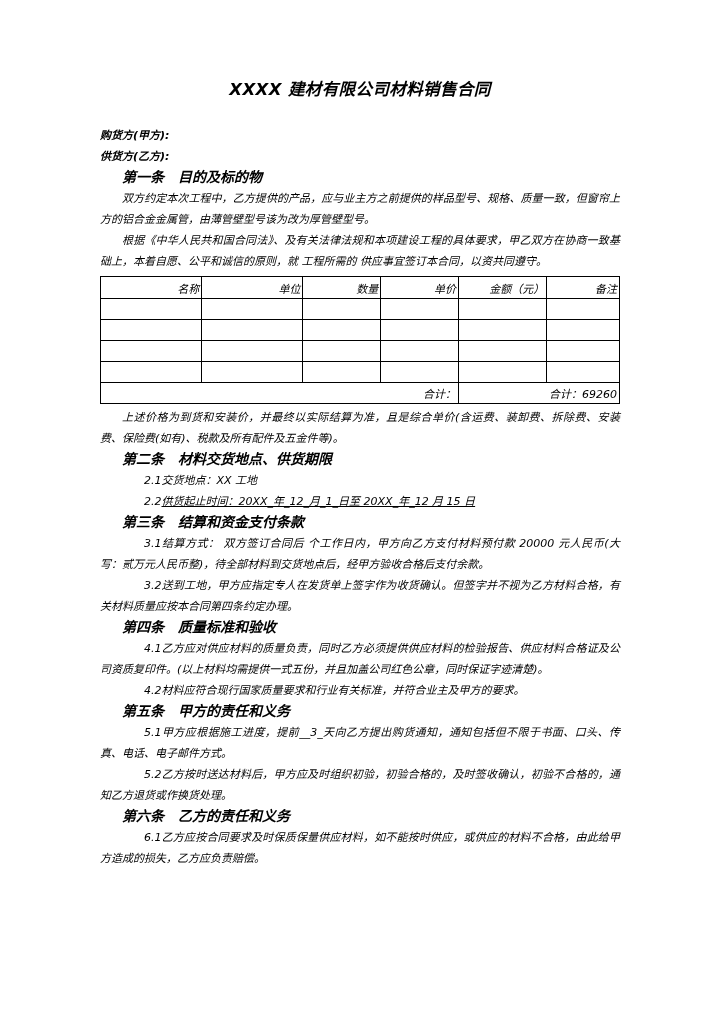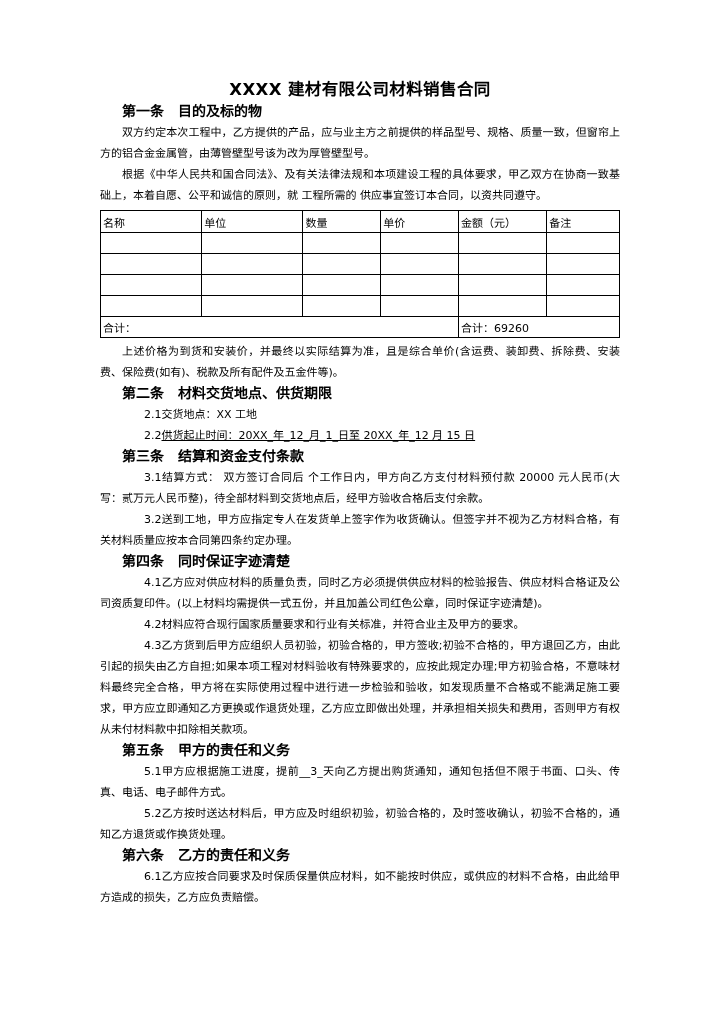--- a/index.html
+++ b/index.html
@@ -16,20 +16,21 @@
     -webkit-font-smoothing: antialiased;
   }
   .page {
     position: relative;
     width: 720px;
     height: 1017px;
     box-sizing: border-box;
     padding: 0 100px 0 100px;
     background: #ffffff;
     overflow: hidden;
+    font-style: italic;
   }
   .doc-title {
     margin: 0;
     padding-top: 78px;
     text-align: center;
     font-size: 16.5px;
     font-weight: bold;
     letter-spacing: 0.4px;
     line-height: 1.4;
   }
@@ -77,21 +78,21 @@
     width: 100%;
     margin: 4px 0 3px 0;
     table-layout: fixed;
   }
   table.goods-table th,
   table.goods-table td {
     border: 1px solid #000000;
     height: 20px;
     font-size: 11px;
     font-weight: normal;
-    text-align: left;
+    text-align: right;
     vertical-align: middle;
     padding: 0 2px;
   }
   table.goods-table th {
     height: 21px;
   }
   td.total-left {
     text-align: center;
   }
   td.total-right {
@@ -104,20 +105,24 @@
   col.c-amount { width: 17%;  }
   col.c-remark { width: 14%;  }
 </style>
 </head>
 <body>
 
 <div class="page">
 
   <h1 class="doc-title">XXXX 建材有限公司材料销售合同</h1>
 
+  <div class="party-block">
+    <p class="party-line">购货方(甲方):</p>
+    <p class="party-line">供货方(乙方):</p>
+  </div>
 
   <p class="clause-head">第一条　目的及标的物</p>
   <p class="para">双方约定本次工程中，乙方提供的产品，应与业主方之前提供的样品型号、规格、质量一致，但窗帘上方的铝合金金属管，由薄管壁型号该为改为厚管壁型号。</p>
   <p class="para">根据《中华人民共和国合同法》、及有关法律法规和本项建设工程的具体要求，甲乙双方在协商一致基础上，本着自愿、公平和诚信的原则，就 工程所需的 供应事宜签订本合同，以资共同遵守。</p>
 
   <table class="goods-table">
     <colgroup>
       <col class="c-name">
         <col class="c-unit">
         <col class="c-qty">
@@ -178,24 +183,23 @@
   <p class="para">上述价格为到货和安装价，并最终以实际结算为准，且是综合单价(含运费、装卸费、拆除费、安装费、保险费(如有)、税款及所有配件及五金件等)。</p>
 
   <p class="clause-head">第二条　材料交货地点、供货期限</p>
   <p class="sub-item"><span class="num">2.1</span><span>交货地点：XX 工地</span></p>
   <p class="sub-item"><span class="num">2.2</span><span class="u">供货起止时间：20XX_年_12_月_1_日至 20XX_年_12 月 15 日</span></p>
 
   <p class="clause-head">第三条　结算和资金支付条款</p>
   <p class="sub-item"><span class="num">3.1</span><span>结算方式： 双方签订合同后 个工作日内，甲方向乙方支付材料预付款 20000 元人民币(大写：贰万元人民币整)，待全部材料到交货地点后，经甲方验收合格后支付余款。</span></p>
   <p class="sub-item"><span class="num">3.2</span><span>送到工地，甲方应指定专人在发货单上签字作为收货确认。但签字并不视为乙方材料合格，有关材料质量应按本合同第四条约定办理。</span></p>
 
-  <p class="clause-head">第四条　同时保证字迹清楚</p>
+  <p class="clause-head">第四条　质量标准和验收</p>
   <p class="sub-item"><span class="num">4.1</span><span>乙方应对供应材料的质量负责，同时乙方必须提供供应材料的检验报告、供应材料合格证及公司资质复印件。(以上材料均需提供一式五份，并且加盖公司红色公章，同时保证字迹清楚)。</span></p>
   <p class="sub-item"><span class="num">4.2</span><span>材料应符合现行国家质量要求和行业有关标准，并符合业主及甲方的要求。</span></p>
-  <p class="sub-item"><span class="num">4.3</span><span>乙方货到后甲方应组织人员初验，初验合格的，甲方签收;初验不合格的，甲方退回乙方，由此引起的损失由乙方自担;如果本项工程对材料验收有特殊要求的，应按此规定办理;甲方初验合格，不意味材料最终完全合格，甲方将在实际使用过程中进行进一步检验和验收，如发现质量不合格或不能满足施工要求，甲方应立即通知乙方更换或作退货处理，乙方应立即做出处理，并承担相关损失和费用，否则甲方有权从未付材料款中扣除相关款项。</span></p>
 
   <p class="clause-head">第五条　甲方的责任和义务</p>
   <p class="sub-item"><span class="num">5.1</span><span>甲方应根据施工进度，提前__3_天向乙方提出购货通知，通知包括但不限于书面、口头、传真、电话、电子邮件方式。</span></p>
   <p class="sub-item"><span class="num">5.2</span><span>乙方按时送达材料后，甲方应及时组织初验，初验合格的，及时签收确认，初验不合格的，通知乙方退货或作换货处理。</span></p>
 
   <p class="clause-head">第六条　乙方的责任和义务</p>
   <p class="sub-item"><span class="num">6.1</span><span>乙方应按合同要求及时保质保量供应材料，如不能按时供应，或供应的材料不合格，由此给甲方造成的损失，乙方应负责赔偿。</span></p>
 
 </div>
 

